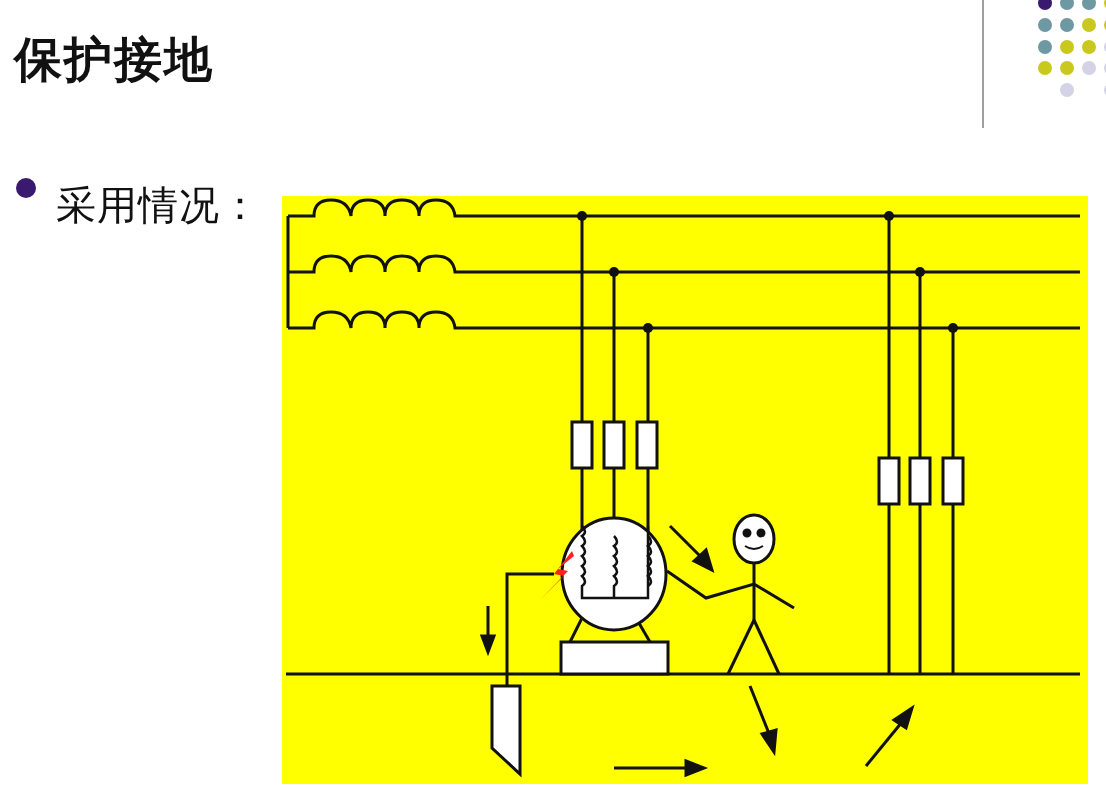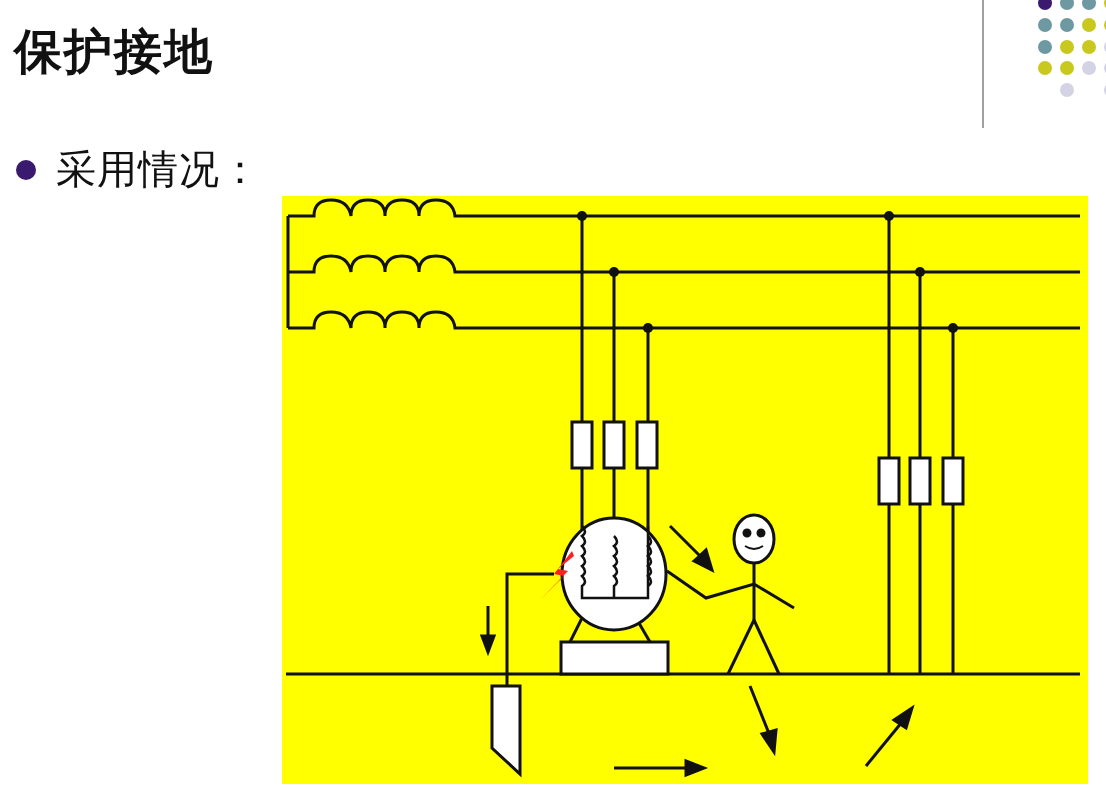--- a/index.html
+++ b/index.html
@@ -1,20 +1,20 @@
 <!DOCTYPE html>
 <html><head>
 <meta charset="utf-8">
 <style>
   html, body { margin:0; padding:0; background:#ffffff; }
   body { width:1106px; height:805px; position:relative; overflow:hidden; font-family:"DejaVu Sans", sans-serif; }
-  .title { position:absolute; left:14px; top:20px; font-size:48px; font-weight:bold; color:#111; letter-spacing:2px; }
+  .title { position:absolute; left:14px; top:28px; font-size:48px; font-weight:bold; color:#111; letter-spacing:2px; }
   .bullet-row { position:absolute; left:16px; top:142px; display:flex; align-items:center; }
   .bullet-dot { width:20px; height:20px; border-radius:50%; background:#3a1a6e; margin-right:20px; }
-  .bullet-text { font-size:40px; color:#111; letter-spacing:1px; }
+  .bullet-text { font-size:40px; color:#111; letter-spacing:1px;margin-top:36px; }
   .deco { position:absolute; left:980px; top:0; }
   .diagram { position:absolute; left:282px; top:196px; }
 </style>
 </head>
 <body>
 
 <div class="title">保护接地</div>
 
 <div class="bullet-row">
   <span class="bullet-dot"></span>

